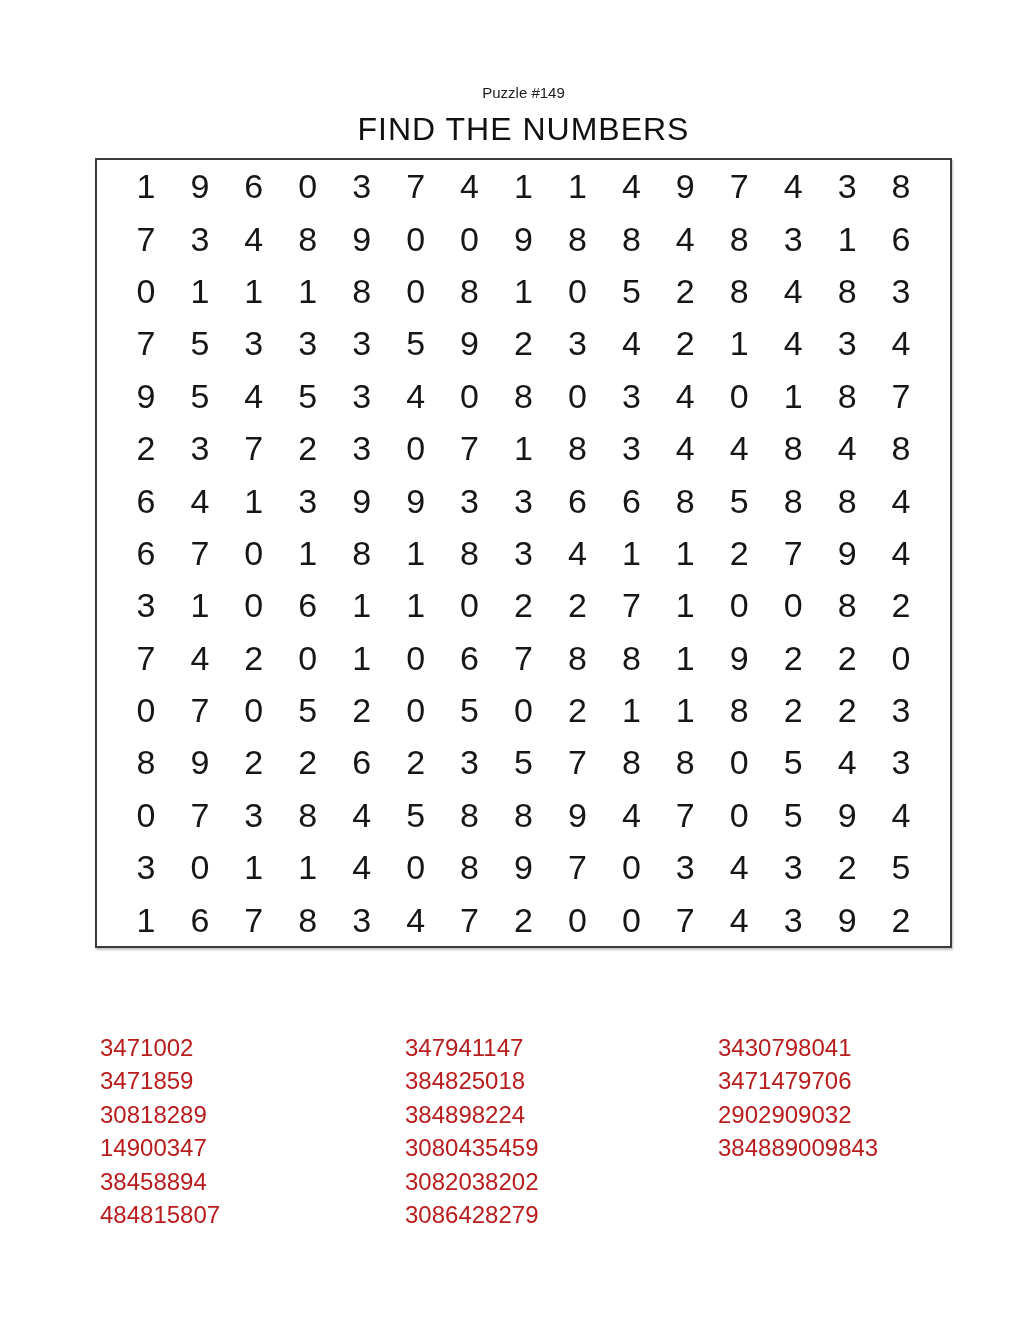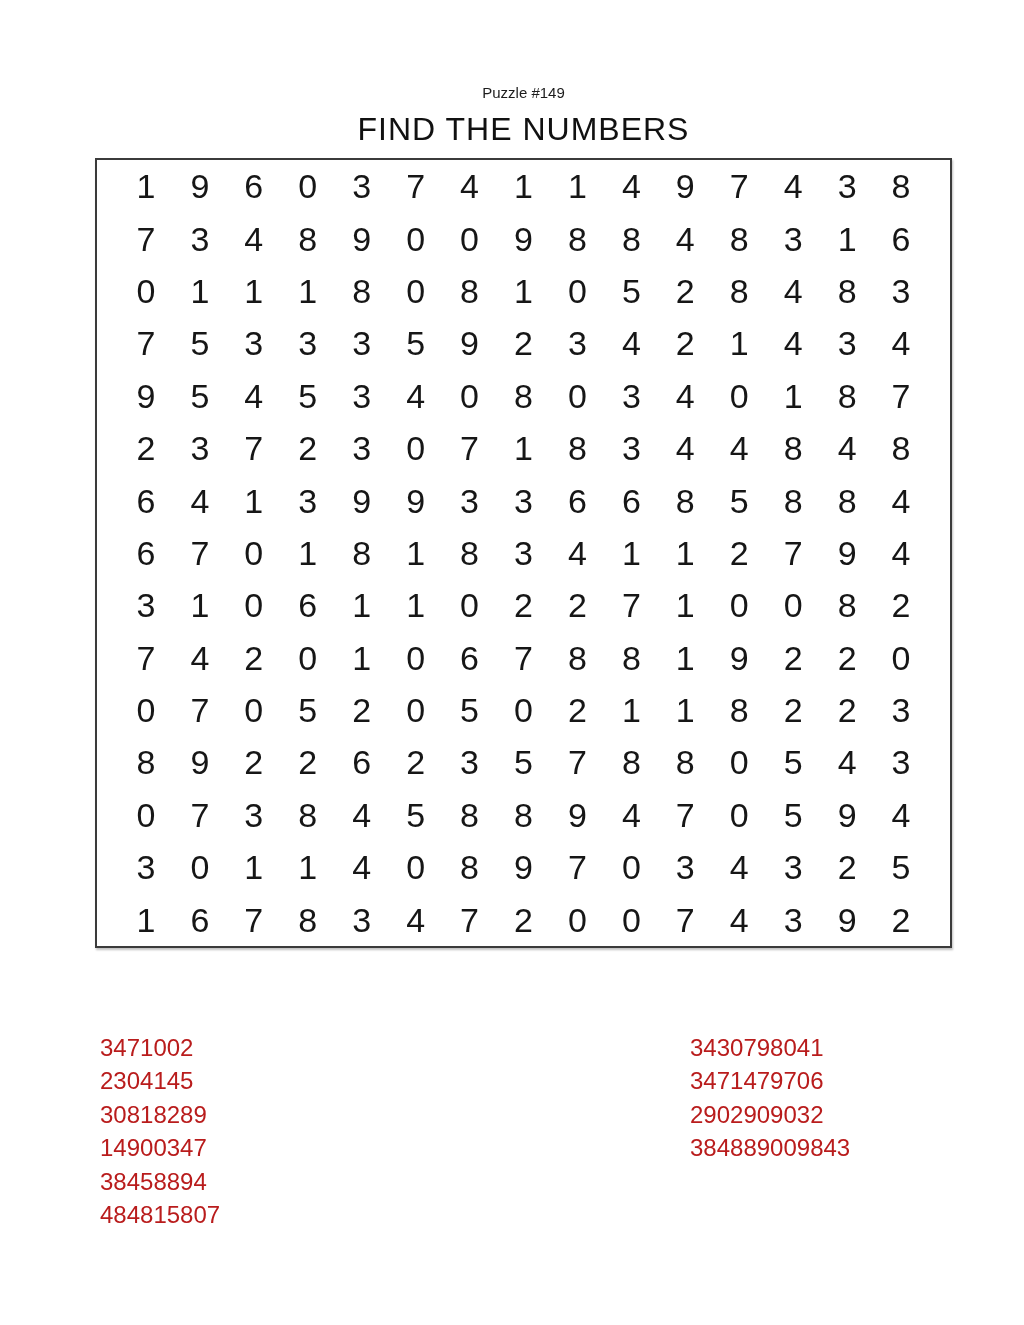--- a/index.html
+++ b/index.html
@@ -71,21 +71,21 @@
     height: 220px;
     font-size: 24px;
     color: #b91c1c;
   }
   .word-col {
     position: absolute;
     top: 0;
   }
   .word-col.col-0 { left: 100px; }
   .word-col.col-1 { left: 405px; }
-  .word-col.col-2 { left: 690px; }
+  .word-col.col-2 { left: 718px; }
   .word-item {
     line-height: 33.4px;
     white-space: nowrap;
   }
 </style>
 </head>
 <body>
 
 <div class="page">
   <div class="puzzle-number">Puzzle #149</div>
@@ -315,25 +315,33 @@
       <div class="cell">7</div>
       <div class="cell">4</div>
       <div class="cell">3</div>
       <div class="cell">9</div>
       <div class="cell">2</div>
     </div>
 
   <div class="word-list">
       <div class="word-col col-0">
         <div class="word-item">3471002</div>
-        <div class="word-item">2304145</div>
+        <div class="word-item">3471859</div>
         <div class="word-item">30818289</div>
         <div class="word-item">14900347</div>
         <div class="word-item">38458894</div>
         <div class="word-item">484815807</div>
+      </div>
+      <div class="word-col col-1">
+        <div class="word-item">347941147</div>
+        <div class="word-item">384825018</div>
+        <div class="word-item">384898224</div>
+        <div class="word-item">3080435459</div>
+        <div class="word-item">3082038202</div>
+        <div class="word-item">3086428279</div>
       </div>
       <div class="word-col col-2">
         <div class="word-item">3430798041</div>
         <div class="word-item">3471479706</div>
         <div class="word-item">2902909032</div>
         <div class="word-item">384889009843</div>
       </div>
     </div>
 </div>
 

